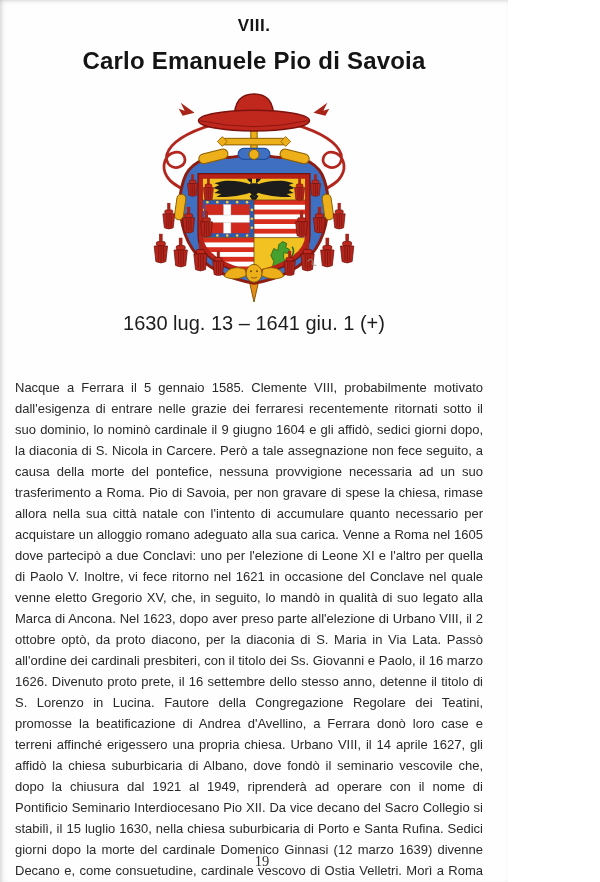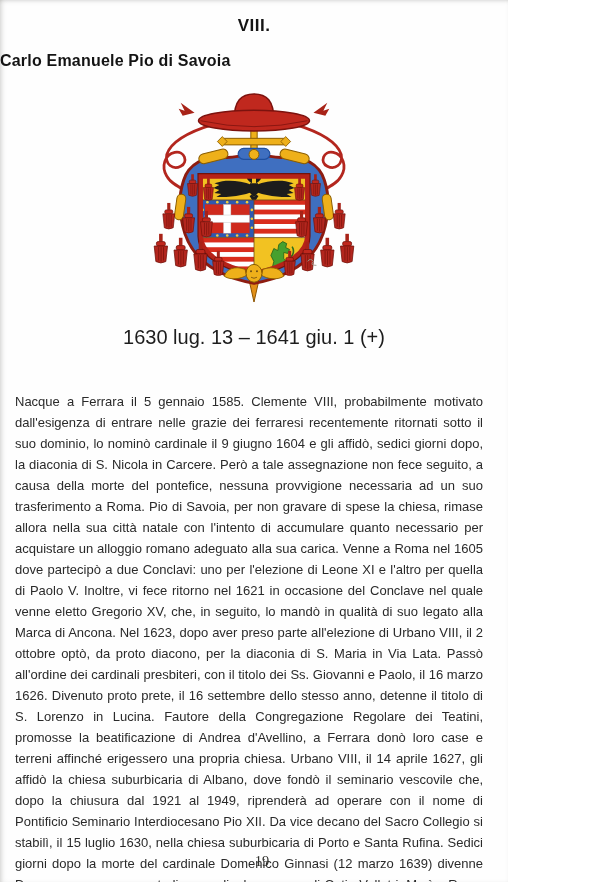--- a/index.html
+++ b/index.html
@@ -6,27 +6,27 @@
   .page{
     position:relative;width:508px;height:882px;background:#fefefe;
     font-family:"Liberation Sans",sans-serif;color:#262626;overflow:hidden;
     box-shadow:inset 4px 0 6px -4px rgba(120,120,115,.45), inset 0 3px 5px -3px rgba(120,120,115,.35);
   }
   .section-number{
     padding-top:16px;text-align:center;font-size:17px;font-weight:bold;
     letter-spacing:.5px;color:#141414;line-height:20px;
   }
   .title{
-    margin:13px 0 0 0;text-align:left;font-size:16px;font-weight:bold;
+    margin:13px 0 0 0;text-align:center;font-size:24px;font-weight:bold;
     color:#141414;line-height:24px;letter-spacing:.2px;
   }
   .arms{margin:16px auto 0 auto;width:238px;height:216px;}
   .arms svg{display:block;}
   .tenure{
-    margin-top:20px;text-align:center;font-size:20px;color:#1d1d1d;line-height:24px;
+    margin-top:6px;text-align:center;font-size:20px;color:#1d1d1d;line-height:24px;
   }
   .body-text{
     margin:42px 25px 0 15px;font-size:13px;line-height:21px;
     text-align:justify;color:#2a2a2a;
   }
   .page-number{
     position:absolute;left:16px;right:0;bottom:13px;text-align:center;
     font-family:"Liberation Serif",serif;font-size:14.5px;color:#33332f;line-height:16px;
   }
 </style>

